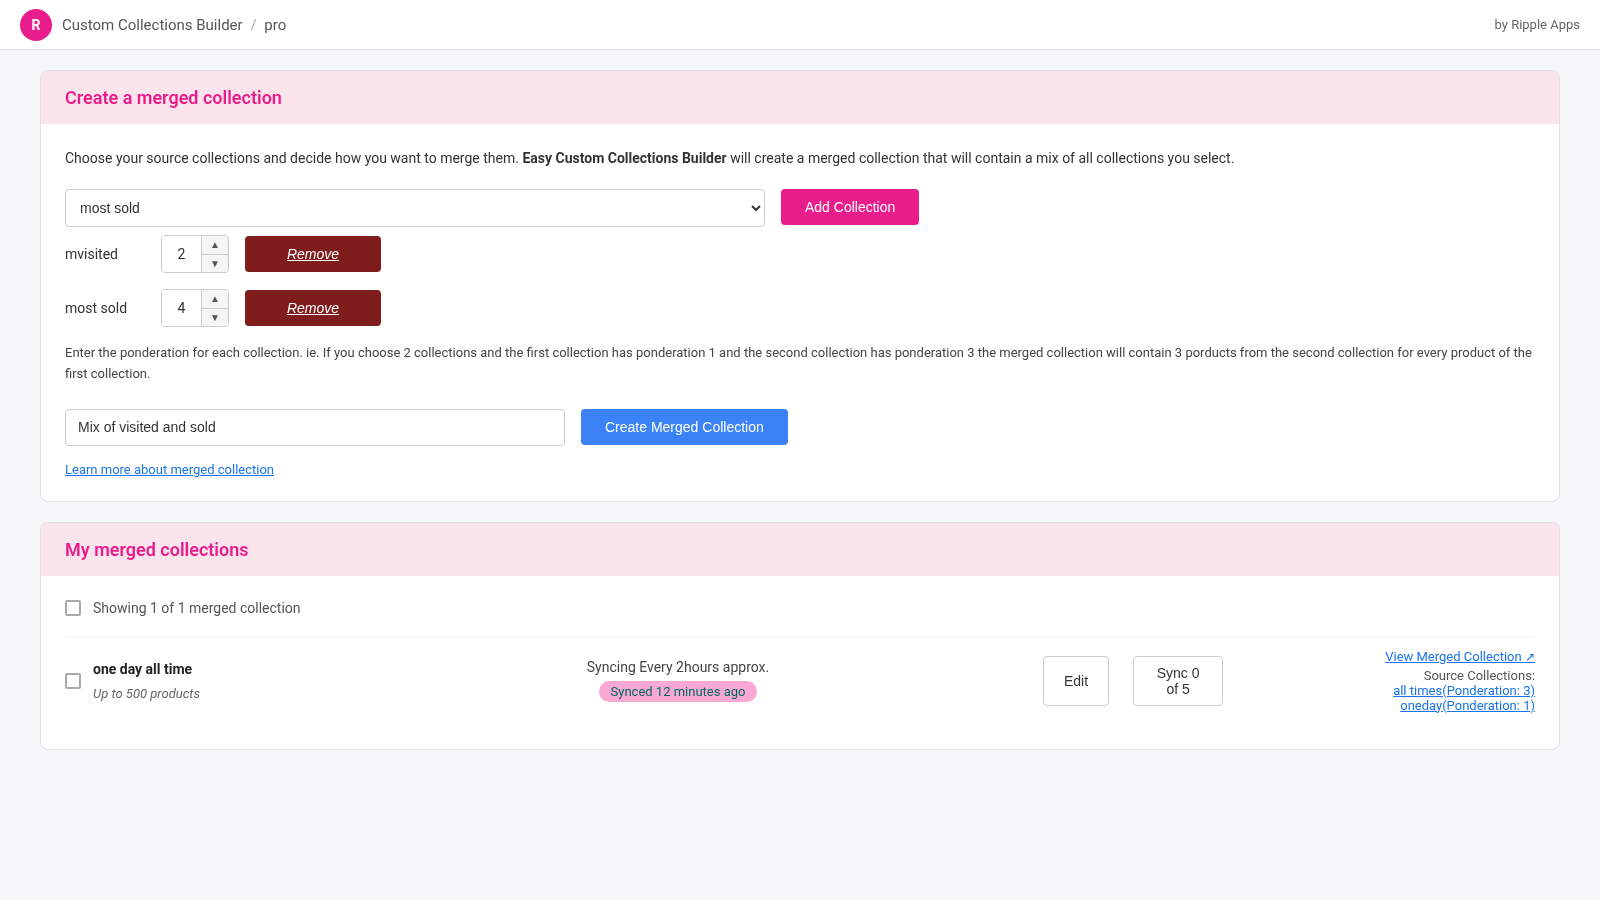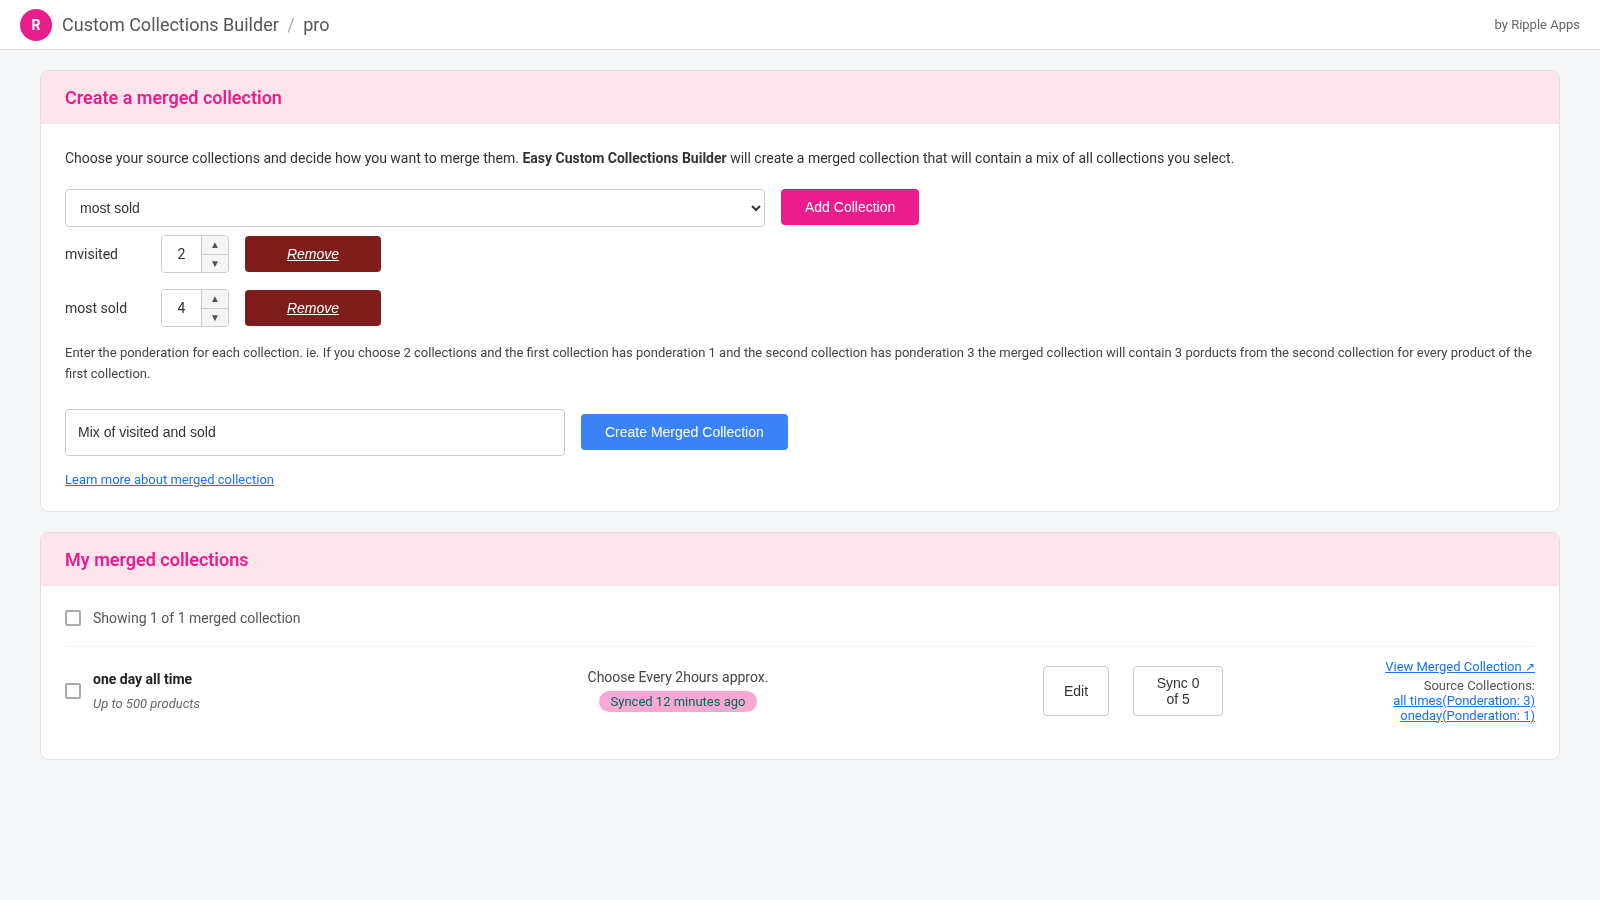--- a/index.html
+++ b/index.html
@@ -31,21 +31,21 @@
       border-radius: 50%;
       background: #e91e8c;
       display: flex;
       align-items: center;
       justify-content: center;
       color: white;
       font-weight: bold;
       font-size: 14px;
     }
     .app-title {
-      font-size: 18px;
+      font-size: 15px;
       color: #333;
     }
     .app-title span {
       color: #555;
     }
     .top-nav-right {
       font-size: 13px;
       color: #666;
     }
 
@@ -201,21 +201,21 @@
     }
 
     
     .merge-row {
       display: flex;
       align-items: center;
       gap: 16px;
     }
     .merge-name-input {
       flex: 0 0 500px;
-      height: 47px;
+      height: 37px;
       border: 1px solid #ccc;
       border-radius: 4px;
       padding: 0 12px;
       font-size: 14px;
       color: #333;
     }
     .btn-create-merged {
       background: #3b82f6;
       color: white;
       border: none;
@@ -454,21 +454,21 @@
 
       <div class="collection-item-row">
         <div class="checkbox-square"></div>
 
         <div class="collection-item-info">
           <div class="collection-item-name">one day all time</div>
           <div class="collection-item-sub">Up to 500 products</div>
         </div>
 
         <div class="sync-info">
-          <div class="sync-schedule">Choose Every 2hours approx.</div>
+          <div class="sync-schedule">Syncing Every 2hours approx.</div>
           <span class="sync-badge">Synced 12 minutes ago</span>
         </div>
 
         <div class="action-btns">
           <button class="btn-edit">Edit</button>
           <button class="btn-sync">Sync 0 of 5</button>
         </div>
 
         <div class="collection-links">
           <a class="view-merged-link">

